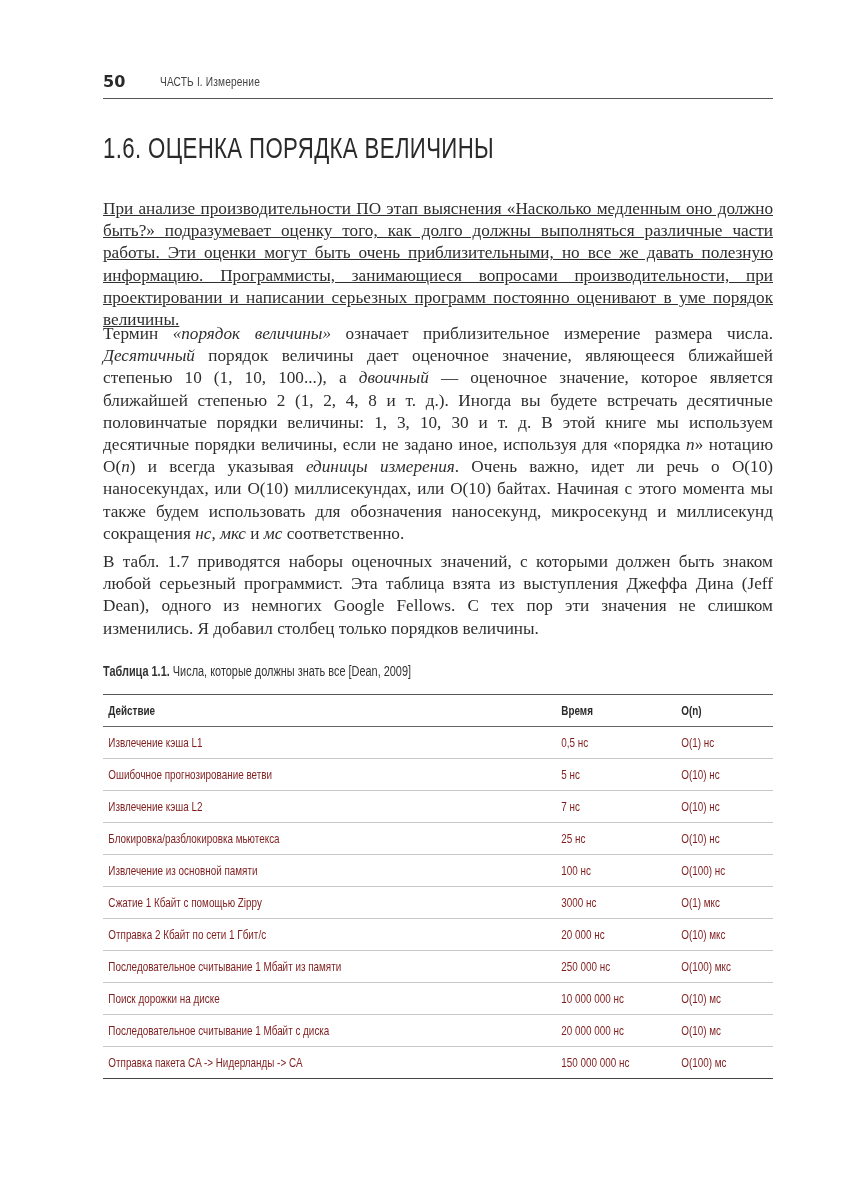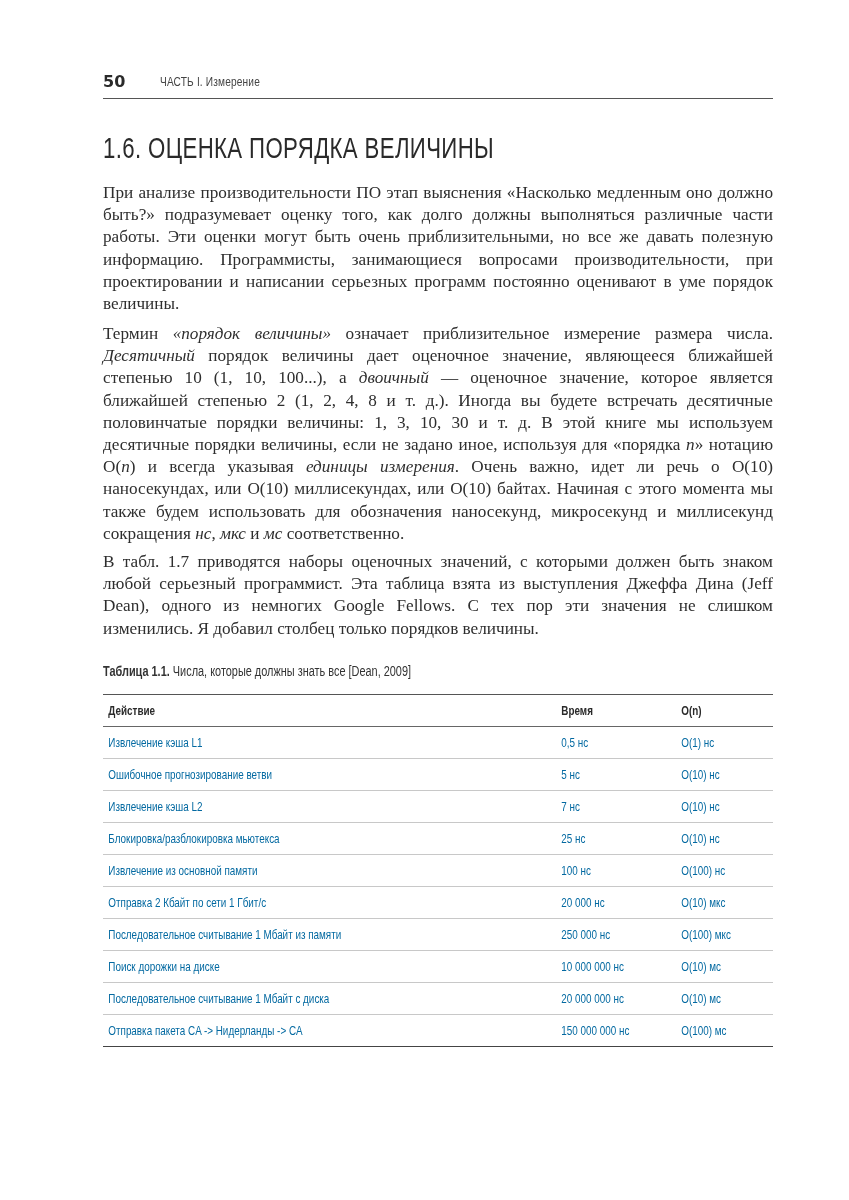--- a/index.html
+++ b/index.html
@@ -7,31 +7,31 @@
     .page { position: absolute; left: 103px; top: 0; width: 670px; }
 
     .running-head { position: absolute; top: 70px; left: 0; width: 670px; height: 28px; border-bottom: 1.3px solid #555; }
     .page-num { position: absolute; left: 0; top: 2px; font-family: "DejaVu Sans", sans-serif; font-weight: bold; font-size: 16px; color: #2a2a2a; }
     .part-label { position: absolute; left: 57px; top: 4px; font-family: "Liberation Sans", sans-serif; font-size: 13px; color: #444; transform: scaleX(0.78); transform-origin: left center; white-space: nowrap; letter-spacing: 0.2px; }
 
     .section-title { position: absolute; top: 131px; left: 0; font-family: "Liberation Sans", sans-serif; font-size: 30px; color: #2a2a2a; transform: scaleX(0.74); transform-origin: left center; white-space: nowrap; letter-spacing: 0.5px; }
 
     .body-text { position: absolute; left: 0; width: 670px; font-family: "Liberation Serif", serif; font-size: 17.2px; line-height: 22.2px; color: #2e2e2e; text-align: justify; hyphens: manual; }
     .body-text em { font-style: italic; margin-top: 12px; }
-    .p1 { top: 182px; }
+    .p1 { top: 198px; text-decoration: underline; }
     .p2 { top: 323px; }
     .p3 { top: 551px; }
 
     .table-caption { position: absolute; top: 663px; left: 0; white-space: nowrap; font-family: "Liberation Sans", sans-serif; font-size: 14px; color: #333; transform: scaleX(0.78); transform-origin: left center; }
     .table-caption b { font-weight: bold; }
 
     table.data-table { position: absolute; top: 694px; left: 0; width: 670px; border-collapse: collapse; border-top: 1.3px solid #555; border-bottom: 1.3px solid #444; }
     .data-table th, .data-table td { padding: 0; height: 31px; text-align: left; vertical-align: middle; font-family: "Liberation Sans", sans-serif; font-size: 13px; white-space: nowrap; }
     .data-table th { font-weight: bold; color: #2a2a2a; border-bottom: 1.3px solid #666; height: 31px; }
-    .data-table td { color: #0369a1; border-bottom: 1px solid #c8c8c8; }
+    .data-table td { color: #7f1d1d; border-bottom: 1px solid #c8c8c8; }
     .data-table tr:last-child td { border-bottom: none; }
     .cell-inner { display: inline-block; transform: scaleX(0.76); transform-origin: left center; padding-left: 7px; }
     .col-action { width: 453px; }
     .col-time { width: 120px; }
     .col-order { width: 97px; }
   </style>
 </head>
 <body>
 
 <div class="page">
@@ -79,20 +79,25 @@
           <td><span class="cell-inner">Блокировка/разблокировка мьютекса</span></td>
           <td><span class="cell-inner">25 нс</span></td>
           <td><span class="cell-inner">O(10) нс</span></td>
         </tr>
         <tr>
           <td><span class="cell-inner">Извлечение из основной памяти</span></td>
           <td><span class="cell-inner">100 нс</span></td>
           <td><span class="cell-inner">O(100) нс</span></td>
         </tr>
         <tr>
+          <td><span class="cell-inner">Сжатие 1 Кбайт с помощью Zippy</span></td>
+          <td><span class="cell-inner">3000 нс</span></td>
+          <td><span class="cell-inner">O(1) мкс</span></td>
+        </tr>
+        <tr>
           <td><span class="cell-inner">Отправка 2 Кбайт по сети 1 Гбит/с</span></td>
           <td><span class="cell-inner">20 000 нс</span></td>
           <td><span class="cell-inner">O(10) мкс</span></td>
         </tr>
         <tr>
           <td><span class="cell-inner">Последовательное считывание 1 Мбайт из памяти</span></td>
           <td><span class="cell-inner">250 000 нс</span></td>
           <td><span class="cell-inner">O(100) мкс</span></td>
         </tr>
         <tr>

